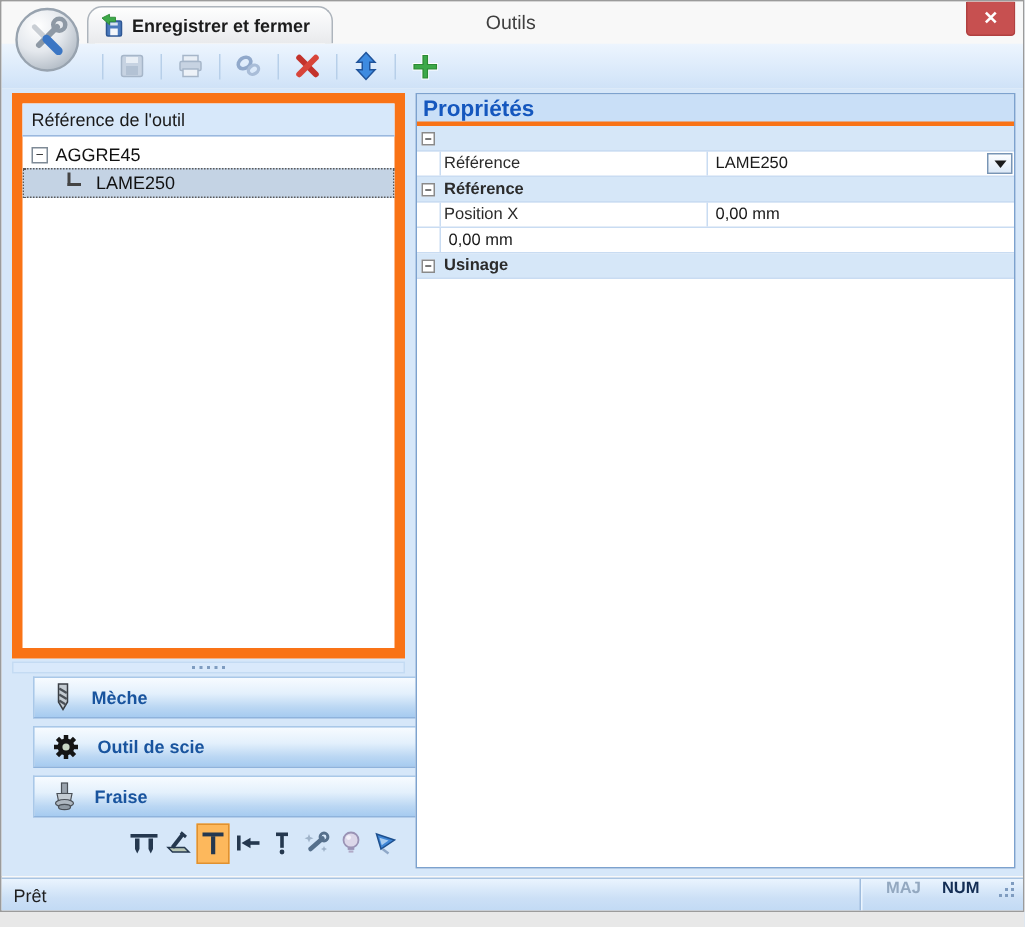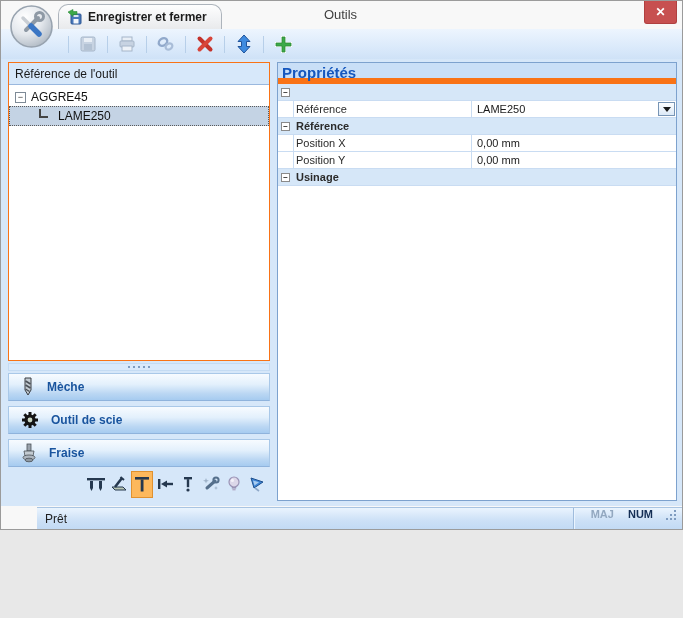--- a/index.html
+++ b/index.html
@@ -1,18 +1,18 @@
 <!DOCTYPE html>
 <html><head>
 <meta charset="utf-8">
 <style>
   * { margin:0; padding:0; box-sizing:border-box; }
   html,body { background:#e8e8e8; font-family:"Liberation Sans", sans-serif; }
   .window{
-    width:683px; height:530px; background:#F8F8F8;
+    width:683px; height:608px; background:#F8F8F8;
     border:1px solid #9B9B9B; position:relative; display:flex; flex-direction:column;
     overflow:hidden;
   }
   
   .titlebar{ height:28px; background:#F8F8F8; position:relative; flex:none; }
   .orb{
     position:absolute; top:3px; left:8px; width:45px; height:45px; z-index:6;
     border-radius:50%; cursor:pointer; background:transparent; border:none; padding:0;
   }
   .tab-saveclose{
@@ -38,21 +38,21 @@
   }
   .tb-sep{ width:1px; height:17px; background:#B7CFE9; margin:0 5px; }
   .tb-btn{ width:24px; height:24px; border:none; background:transparent; display:flex;
     align-items:center; justify-content:center; cursor:pointer; padding:0; }
   .tb-btn.disabled{ cursor:default; }
   
   .main{ flex:1; background:#D6E7F9; display:flex; padding:3px 5px 5px 7px; min-height:0; }
   .left-col{ width:262px; flex:none; display:flex; flex-direction:column; min-height:0; }
   .right-col{ flex:1; margin-left:7px; display:flex; flex-direction:column; min-height:0; }
   
-  .tree-panel{ flex:1; background:#fff; border:1px solid #f97316; display:flex; flex-direction:column; min-height:0; }
+  .tree-panel{ flex:1; background:#fff; border:7px solid #f97316; display:flex; flex-direction:column; min-height:0; }
   .tree-header{
     height:22px; background:#D7E8FA; border-bottom:1px solid #9AB8DE;
     font-size:12px; color:#1a1a1a; display:flex; align-items:center; padding-left:6px; flex:none;
   }
   .tree-body{ flex:1; overflow:hidden; padding-top:3px; }
   .tree-row{ height:18px; display:flex; align-items:center; font-size:12px; color:#111; cursor:default; }
   .expander{
     width:11px; height:11px; margin:0 5px 0 6px; border:1px solid #7E8A96; background:#fff;
     font-size:9px; line-height:9px; text-align:center; color:#333; flex:none; cursor:pointer;
   }
@@ -64,32 +64,32 @@
   
   .splitter{ height:8px; margin-top:2px; background:#D9E9FB; border:1px solid #C4DBF3;
     display:flex; align-items:center; justify-content:center; gap:3px; cursor:row-resize; flex:none; }
   .splitter i{ width:2px; height:2px; background:#7E9CC0; }
   
   .tool-panel-header{
     height:28px; margin-top:5px; flex:none;
     background:linear-gradient(#F7FBFF,#E3F0FC 40%,#BBD7F3 75%,#A6CBF0);
     border:1px solid #A9C8E8; border-bottom-color:#8FB3DC;
     display:flex; align-items:center; gap:11px; padding-left:11px;
-    font-size:12px; font-weight:bold; color:#19549E; cursor:pointer; width:100%;
+    font-size:12px; font-weight:bold; color:#19549E; cursor:pointer; width:100%;margin-left:14px;
   }
   
   .bottom-toolbar{ height:34px; flex:none; display:flex; align-items:center;
     justify-content:flex-end; gap:1px; padding-right:2px; }
   .bt-btn{ width:22px; height:27px; border:1px solid transparent; background:transparent;
     display:flex; align-items:center; justify-content:center; cursor:pointer; padding:0; }
   .bt-btn.selected{ background:#FDB85C; border-color:#E0912F; }
   
   .props-panel{ flex:1; background:#fff; border:1px solid #7DA2CE; display:flex; flex-direction:column; min-height:0; }
   .props-title{
-    height:21px; flex:none; background:#C9DFF7; border-bottom:6px solid #f97316;
+    height:21px; flex:none; background:#C9DFF7; border-bottom:3px solid #f97316;
     font-size:15px; font-weight:bold; color:#1557BE; padding:1px 0 0 4px;
   }
   .pgrid{ font-size:11px; color:#1a1a1a; }
   .prow{ height:17px; display:flex; align-items:center; border-bottom:1px solid #C9DCF2; position:relative; }
   .prow .gutter{ width:16px; align-self:stretch; border-right:1px solid #C9DCF2;
     display:flex; align-items:center; justify-content:center; flex:none; }
   .prow .plabel{ width:178px; align-self:stretch; display:flex; align-items:center;
     padding-left:2px; border-right:1px solid #C9DCF2; color:#2b2b2b; flex:none; }
   .prow .pvalue{ flex:1; align-self:stretch; display:flex; align-items:center; padding-left:5px; }
   .prow.pcat{ background:#D6E7F8; font-weight:bold; }
@@ -101,21 +101,20 @@
     background:linear-gradient(#FDFEFF,#DCE9F7); border:1px solid #7895B5;
     display:flex; align-items:center; justify-content:center; cursor:pointer; padding:0;
   }
   .dd-btn i{ width:0; height:0; border-left:4px solid transparent; border-right:4px solid transparent;
     border-top:5px solid #1a1a1a; }
   
   .statusbar{
     height:22px; flex:none; background:linear-gradient(#EAF4FE,#CCE0F6 60%,#C2DAF4);
     border-top:1px solid #A9C4E2; display:flex; align-items:center; font-size:12px; color:#1f1f1f;
     margin-top:1px;
-    margin-left:36px;
   }
   .status-left{ padding-left:8px; }
   .status-right{ margin-left:auto; display:flex; align-items:flex-start; height:100%;
     border-left:1px solid #9FBCDD; box-shadow:inset 1px 0 0 #EAF4FE; padding:0 4px 0 12px; gap:4px; }
   .kbd-ind{ font-size:11px; font-weight:bold; padding:0 5px; }
   .kbd-ind.off{ color:#93A8C0; }
   .kbd-ind.on{ color:#142E55; }
   .grip{ width:14px; height:14px; margin-left:2px; cursor:nwse-resize; }
 </style>
 </head>
@@ -351,21 +350,20 @@
             <span class="plabel">Référence</span>
             <span class="pvalue"></span>
           </div>
           <div class="prow">
             <span class="gutter"></span>
             <span class="plabel">Position X</span>
             <span class="pvalue">0,00 mm</span>
           </div>
           <div class="prow">
             <span class="gutter"></span>
-            <span class="plabel">Position Y</span>
             <span class="pvalue">0,00 mm</span>
           </div>
 
           <div class="prow pcat">
             <span class="gutter">
                 <span class="mini-expander">−</span>
               </span>
             <span class="plabel">Usinage</span>
             <span class="pvalue"></span>
           </div>

